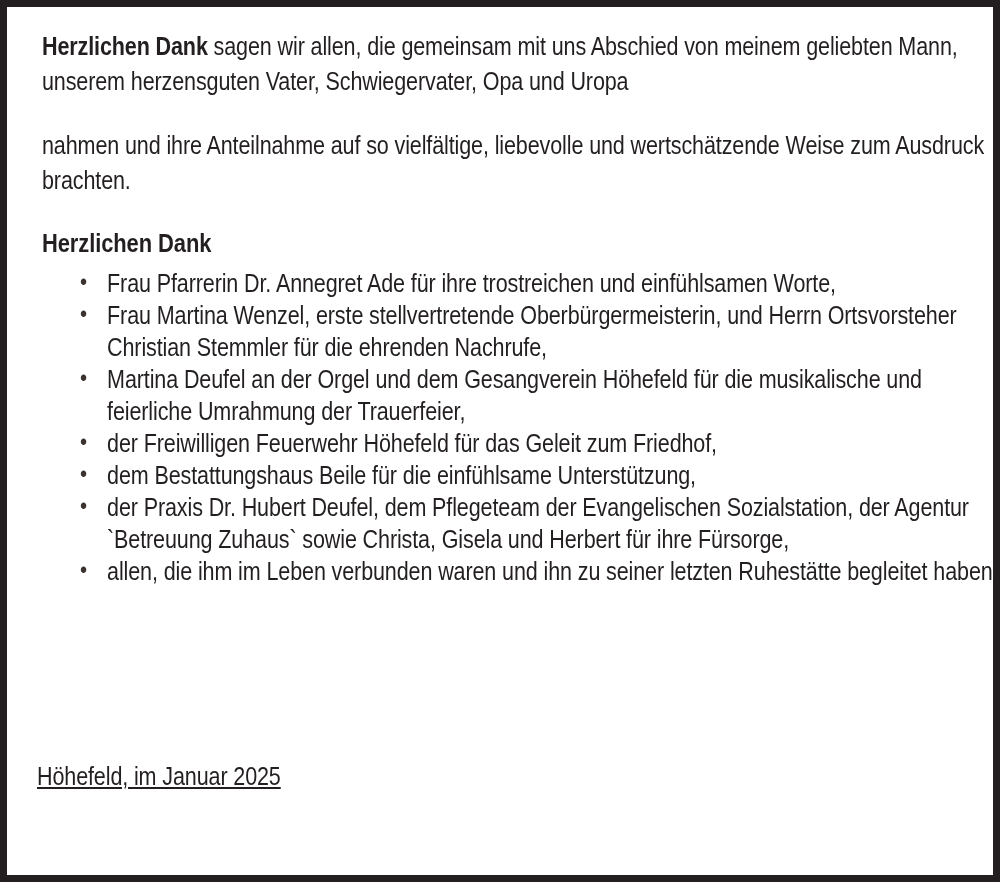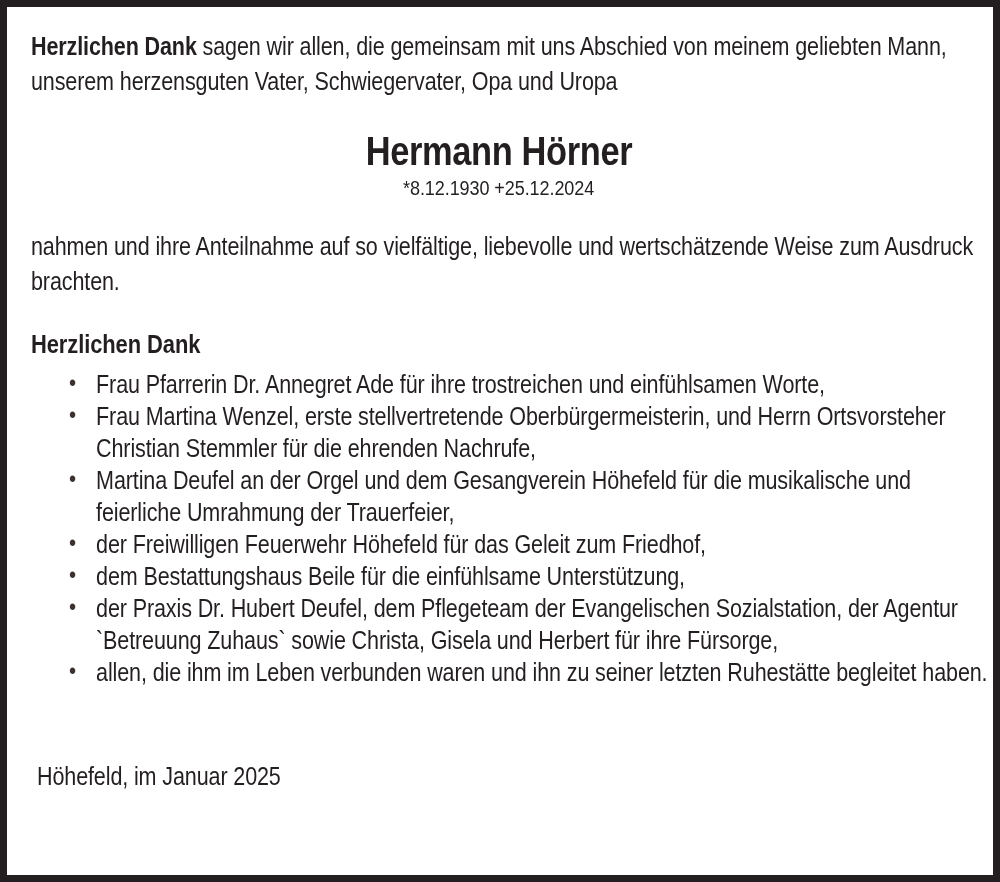--- a/index.html
+++ b/index.html
@@ -22,21 +22,21 @@
     height: 882px;
     border: 7px solid #231f20;
     background: #ffffff;
     padding: 0;
     position: relative;
   }
   .inner {
     box-sizing: border-box;
     width: 100%;
     height: 100%;
-    padding: 22px 26px 0 24px;
+    padding: 22px 26px 0 35px;
     position: relative;
   }
 
   
   .intro {
     font-size: 25.5px;
     line-height: 35px;
     font-weight: 400;
     letter-spacing: -0.15px;
     margin: 0;
@@ -127,20 +127,21 @@
   }
 
   
   .footer {
     position: absolute;
     left: 30px;
     right: 26px;
     top: 752px;
     display: flex;
     align-items: flex-start;
+    text-decoration: underline;
   }
   .footer-left {
     width: 590px;
     flex: 0 0 590px;
   }
   .footer-right {
     flex: 1 1 auto;
   }
   .footer-line {
     font-size: 25.5px;
@@ -155,24 +156,20 @@
   }
 </style>
 </head>
 <body>
 
 <div class="notice">
   <div class="inner">
 
     <p class="intro"><b>Herzlichen Dank</b><span> sagen wir allen, die gemeinsam mit uns Abschied von meinem geliebten Mann, unserem herzensguten Vater, Schwiegervater, Opa und Uropa</span></p>
 
-    <div class="name-block">
-      <div><span class="deceased-name">Hermann Hörner</span></div>
-      <div><span class="deceased-dates">*8.12.1930 +25.12.2024</span></div>
-    </div>
 
     <p class="second-para">nahmen und ihre Anteilnahme auf so vielfältige, liebevolle und wertschätzende Weise zum Ausdruck brachten.</p>
 
     <div><span class="thanks-heading">Herzlichen Dank</span></div>
 
     <ul class="thanks-list">
       <li>Frau Pfarrerin Dr. Annegret Ade für ihre trostreichen und einfühlsamen Worte,</li>
       <li>Frau Martina Wenzel, erste stellvertretende Oberbürgermeisterin, und Herrn Ortsvorsteher Christian Stemmler für die ehrenden Nachrufe,</li>
       <li>Martina Deufel an der Orgel und dem Gesangverein Höhefeld für die musikalische und feierliche Umrahmung der Trauerfeier,</li>
       <li>der Freiwilligen Feuerwehr Höhefeld für das Geleit zum Friedhof,</li>

